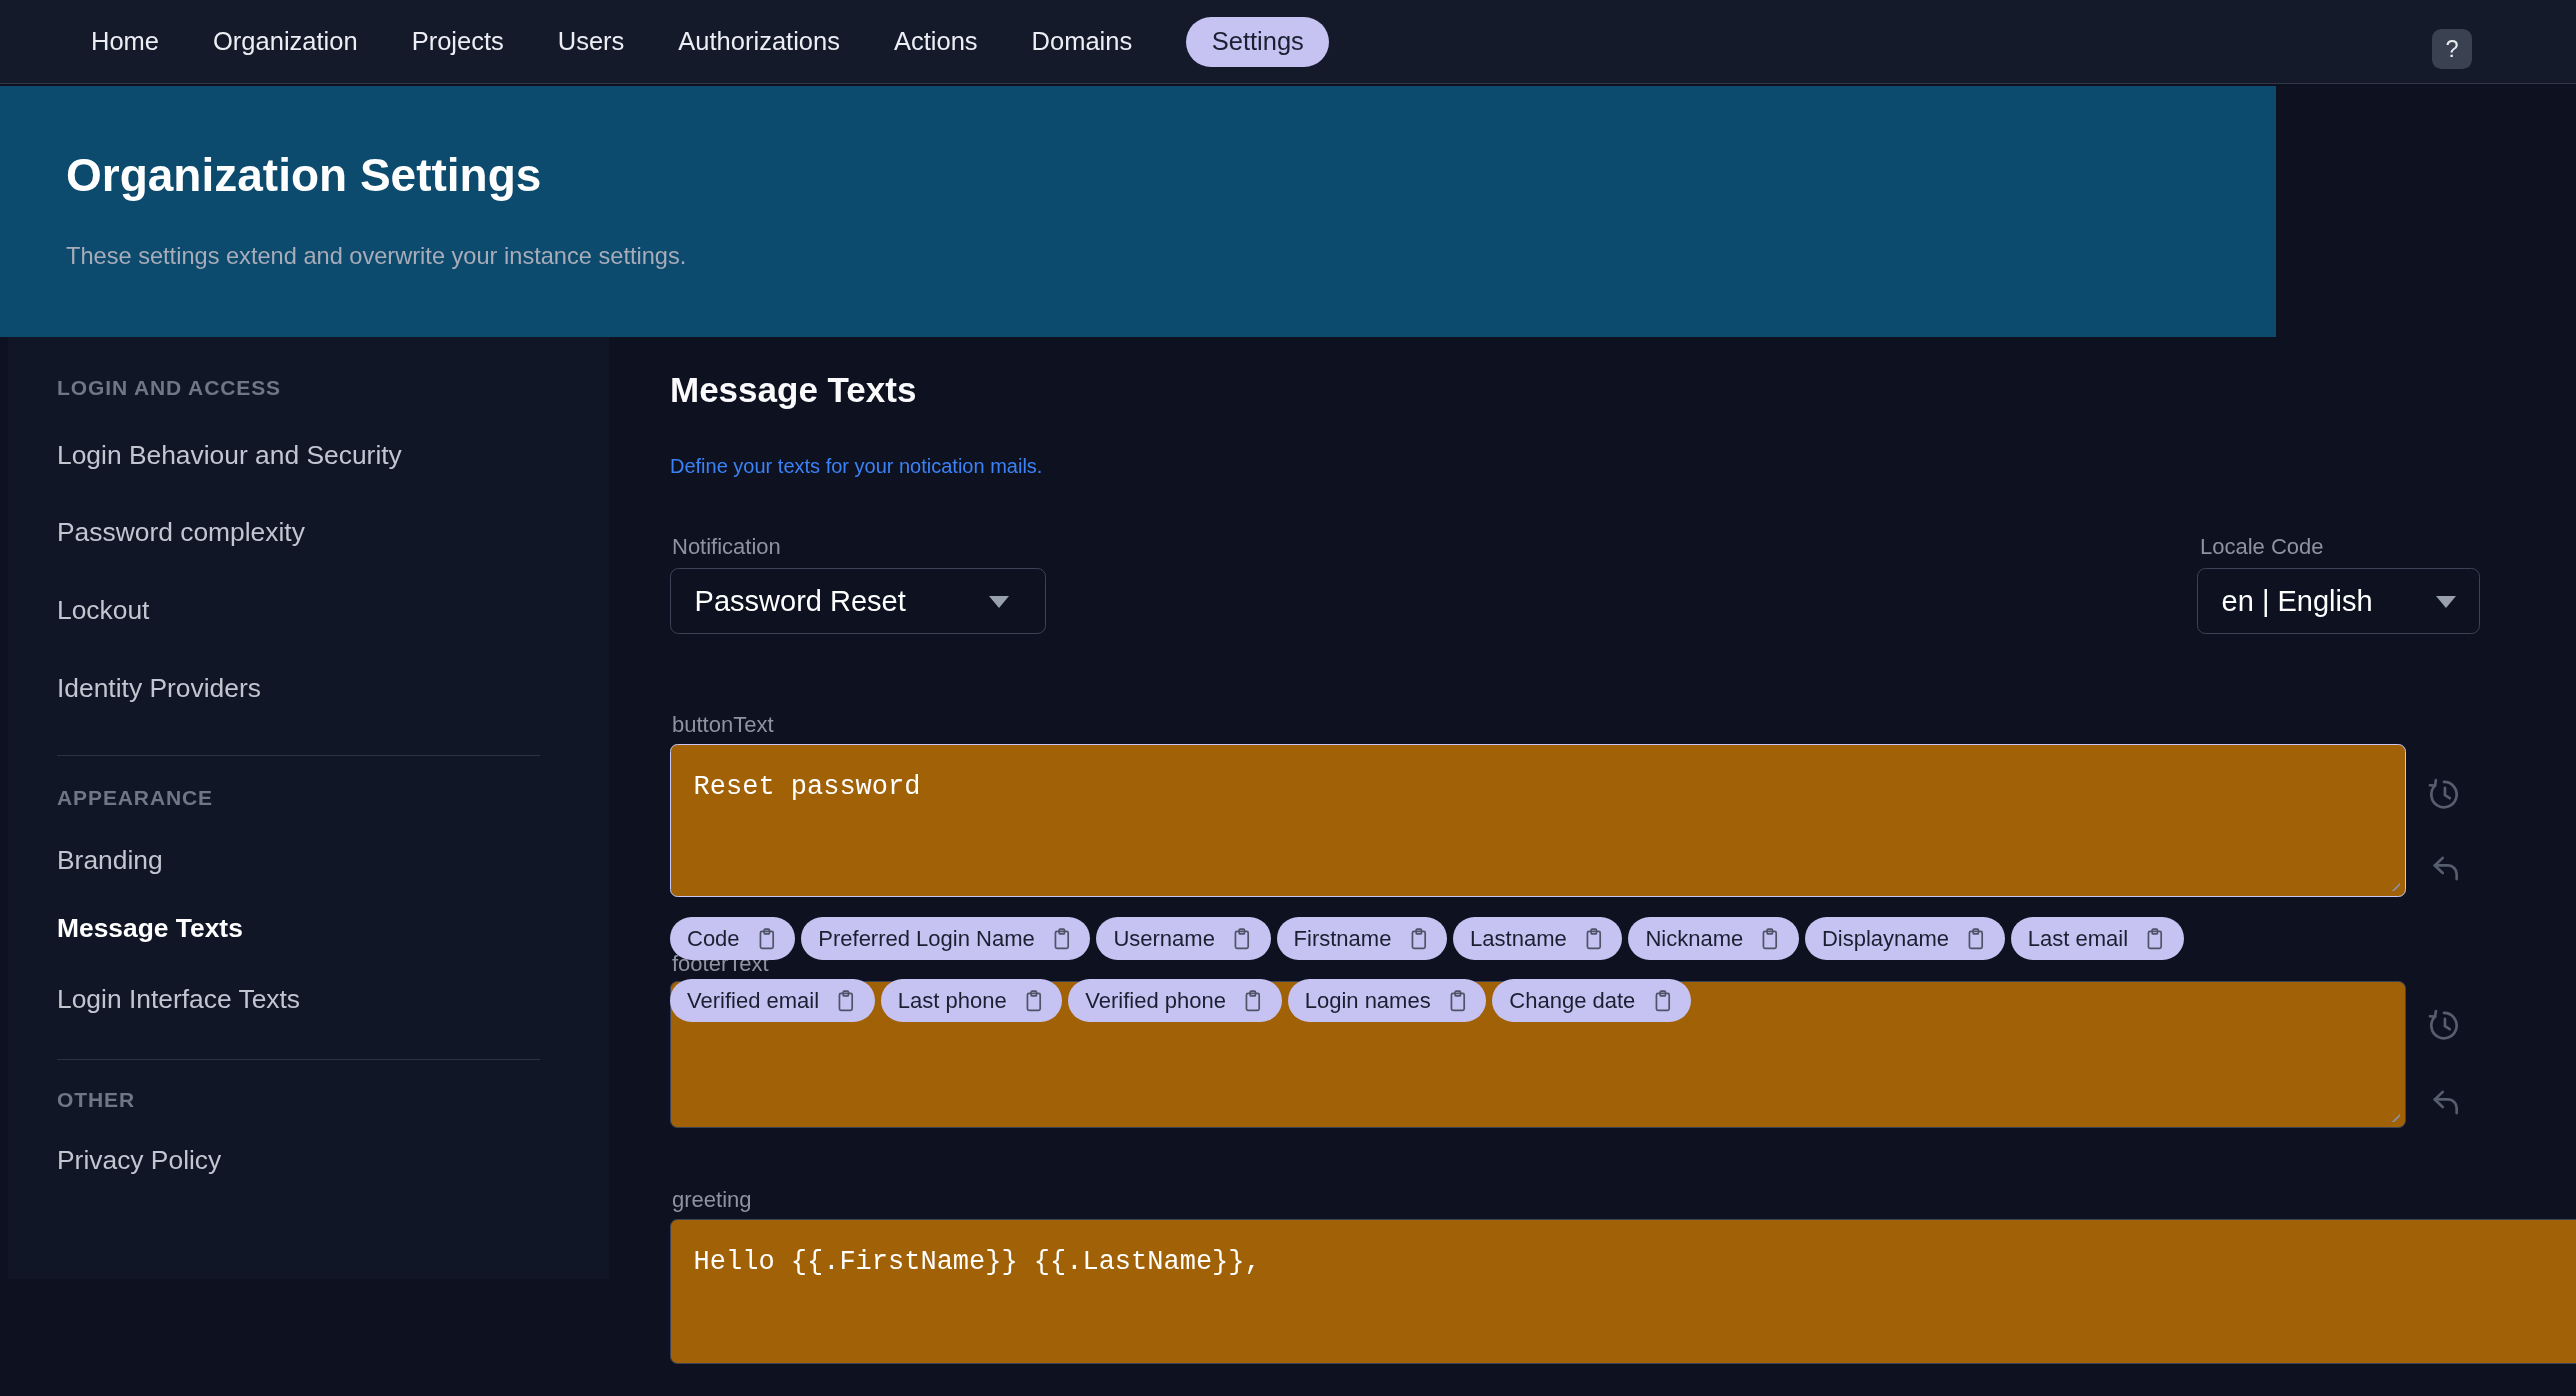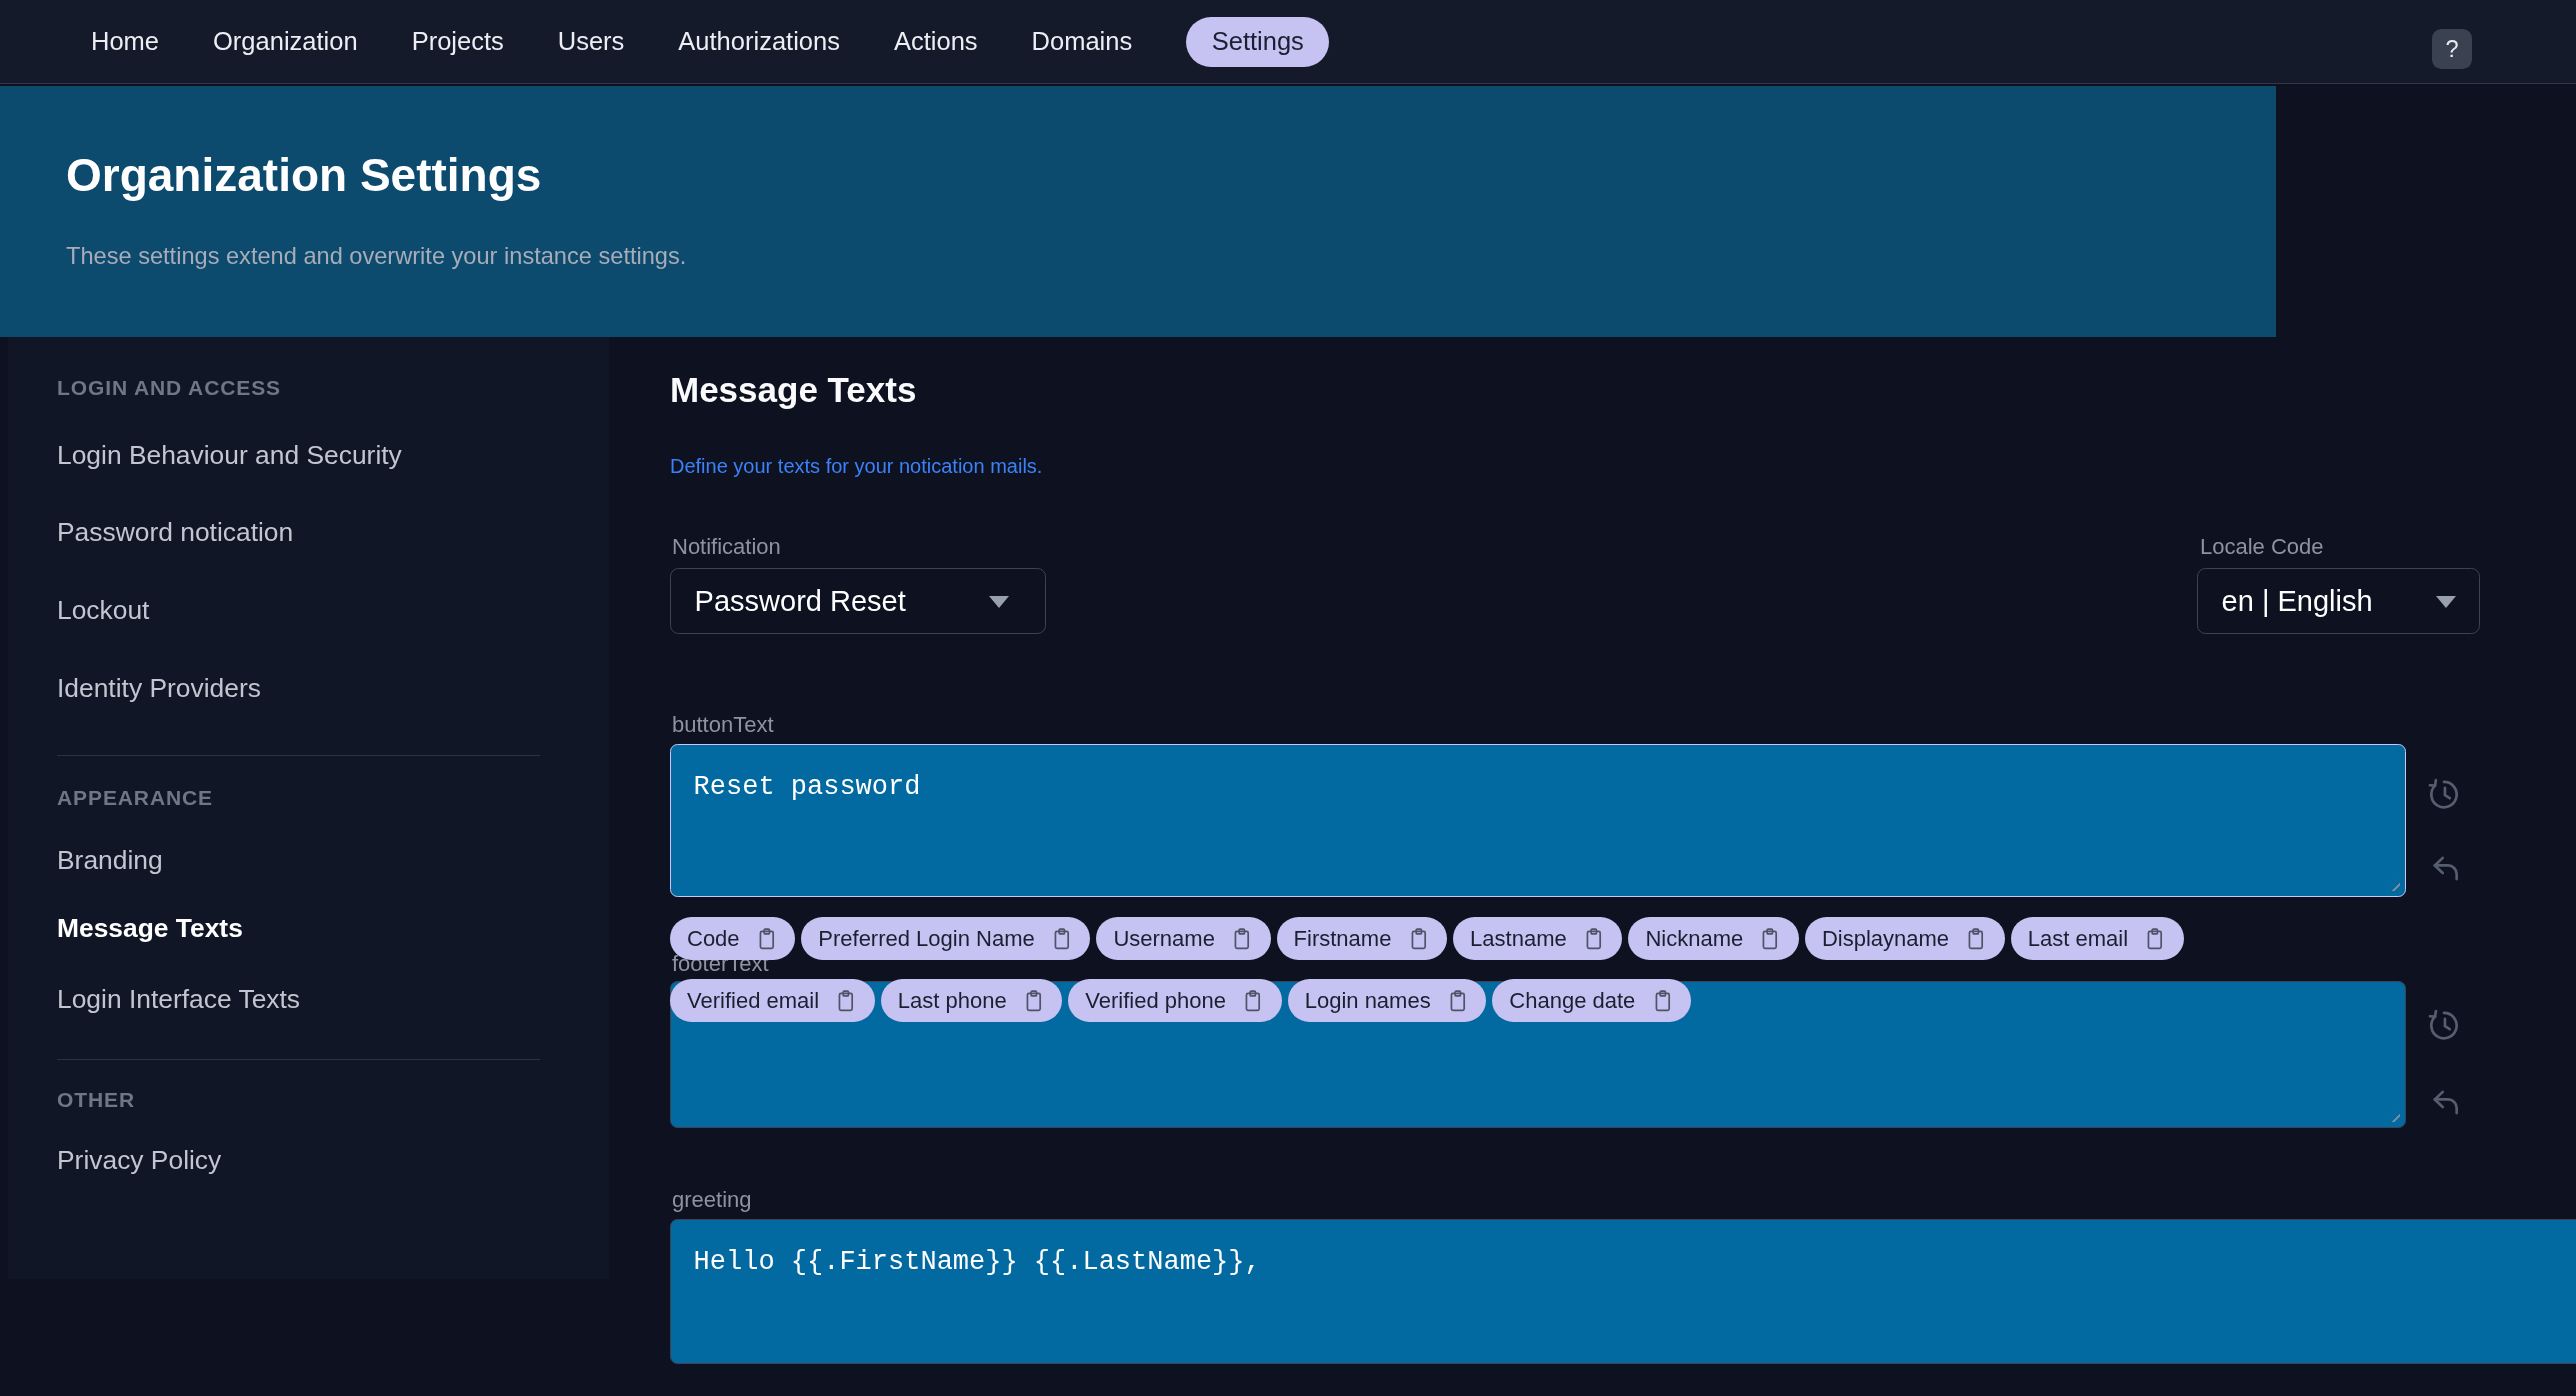--- a/index.html
+++ b/index.html
@@ -33,21 +33,21 @@
   .m-title{position:absolute;left:670px;top:370px;font-size:35px;font-weight:600;color:#fbfbfd;}
   .m-sub{position:absolute;left:670px;top:455px;font-size:20px;color:#3b82f6;}
   .f-label{position:absolute;font-size:22px;color:#8d94a1;}
 
   .select{position:absolute;height:66px;border:0.9px solid #3d4356;border-radius:8.5px;background:transparent;
           display:flex;align-items:center;cursor:pointer;}
   .select .val{font-size:29px;color:#ffffff;padding-left:23.6px;white-space:nowrap;}
   .caret{position:absolute;width:0;height:0;border-left:10.4px solid transparent;
          border-right:10.4px solid transparent;border-top:12.3px solid #99a0ad;top:27px;}
 
-  .ta{position:absolute;border:0.9px solid #3d4356;border-radius:7.5px;background:#0369a1;}
+  .ta{position:absolute;border:0.9px solid #3d4356;border-radius:7.5px;background:#a16207;}
   .ta.focused{border:1.9px solid #cbc6f5;}
   .ta textarea{width:100%;height:100%;background:transparent;border:none;outline:none;resize:none;
                color:#ffffff;font-family:"Liberation Mono",monospace;font-size:27px;
                padding:24.5px 22.6px;line-height:34px;}
   .rz{position:absolute;right:4.7px;bottom:4.7px;width:14px;height:14px;cursor:nwse-resize;
       background:repeating-linear-gradient(-45deg,transparent 0 3.8px,#8b90a0 3.8px 5.7px);
       clip-path:polygon(100% 0,100% 100%,0 100%);opacity:.85;}
 
   .icon-btn{position:absolute;width:38px;height:38px;color:#565d6e;cursor:pointer;}
   .icon-btn svg{width:38px;height:38px;display:block;}
@@ -79,21 +79,21 @@
   </div>
 
   <div class="pagehead">
     <div class="page-title">Organization Settings</div>
     <div class="page-sub">These settings extend and overwrite your instance settings.</div>
   </div>
 
   <div class="panel"></div>
   <div class="side-head" style="top:376px">LOGIN AND ACCESS</div>
   <div class="side-item" style="top:440px">Login Behaviour and Security</div>
-  <div class="side-item" style="top:517px">Password notication</div>
+  <div class="side-item" style="top:517px">Password complexity</div>
   <div class="side-item" style="top:595px">Lockout</div>
   <div class="side-item" style="top:673px">Identity Providers</div>
   <div class="sdiv" style="top:755px"></div>
   <div class="side-head" style="top:786px">APPEARANCE</div>
   <div class="side-item" style="top:845px">Branding</div>
   <div class="side-item active" style="top:913px">Message Texts</div>
   <div class="side-item" style="top:984px">Login Interface Texts</div>
   <div class="sdiv" style="top:1059px"></div>
   <div class="side-head" style="top:1088px">OTHER</div>
   <div class="side-item" style="top:1145px">Privacy Policy</div>

